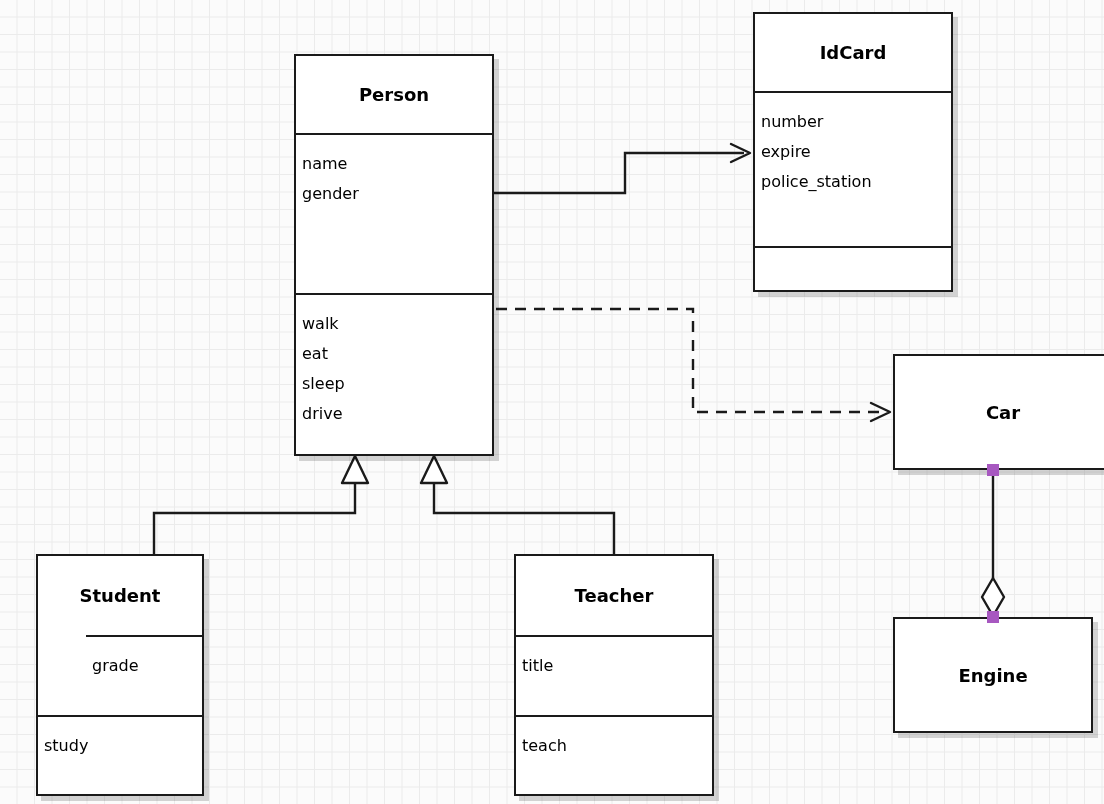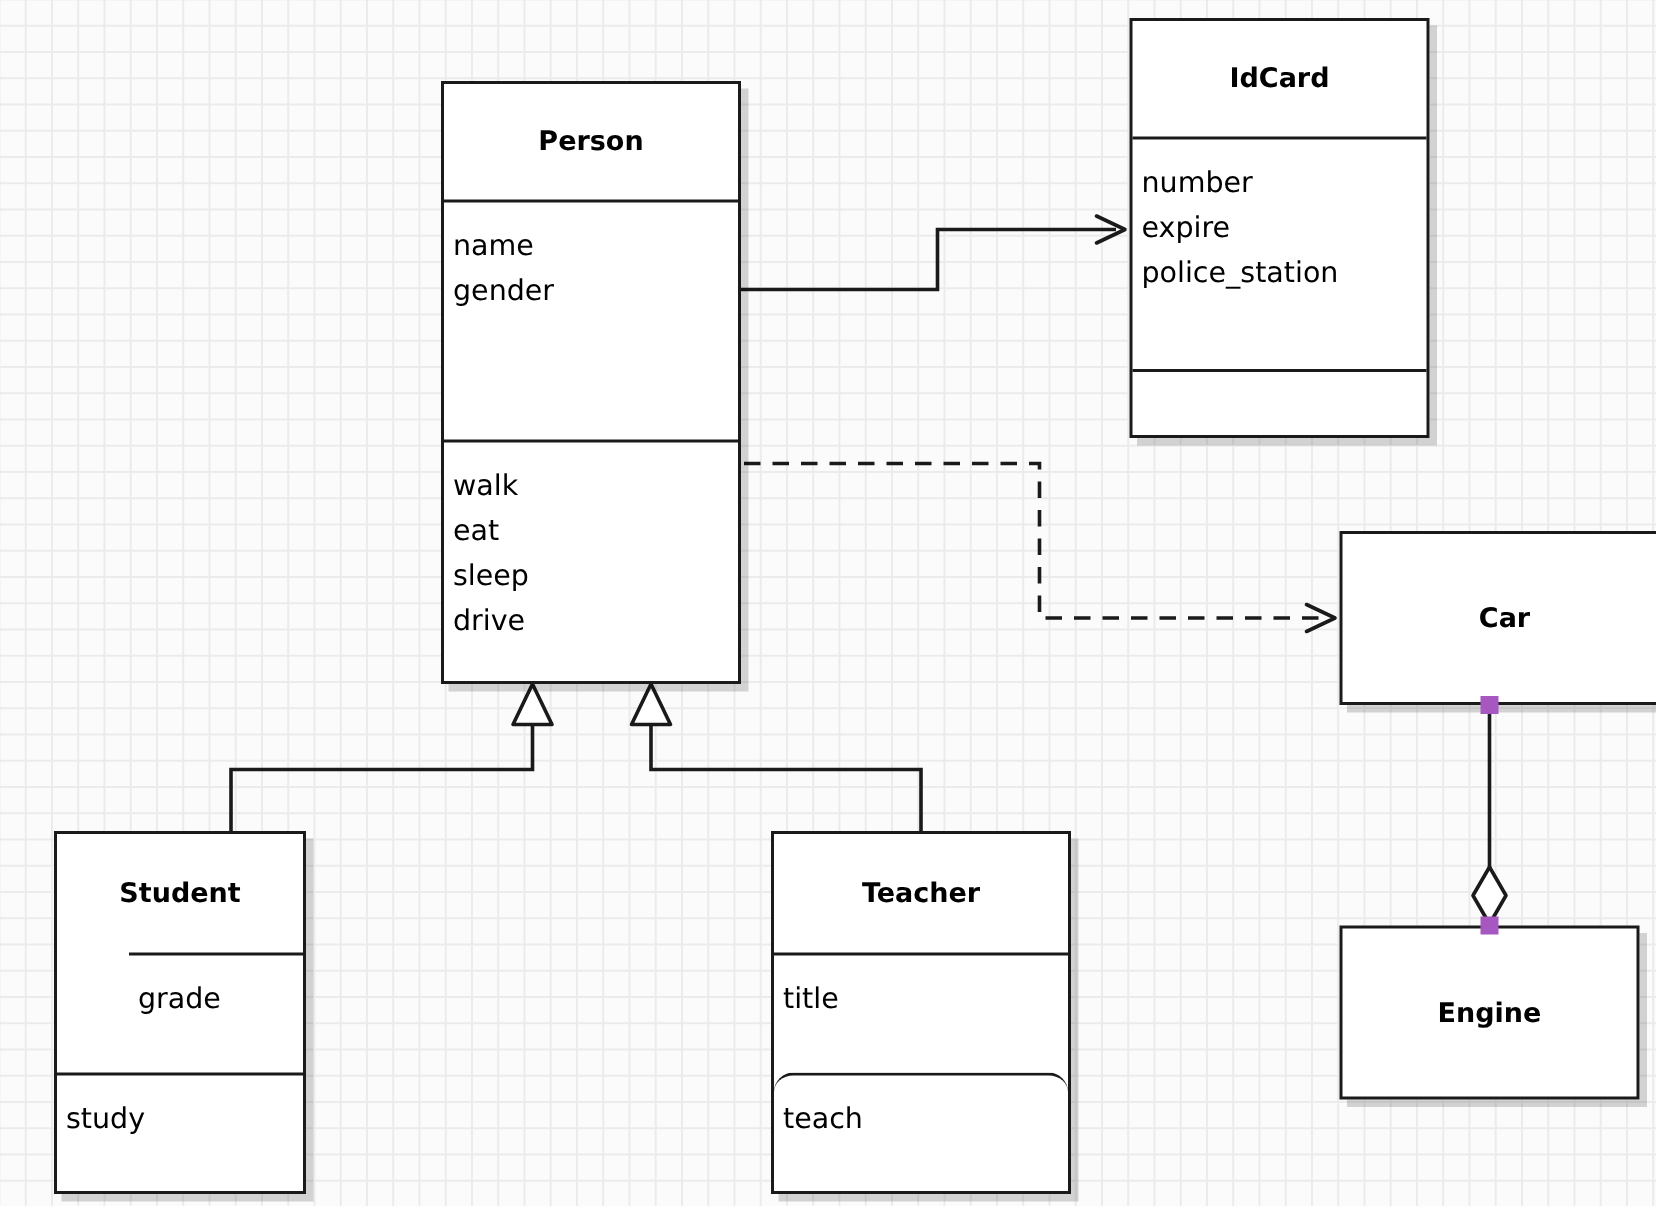--- a/index.html
+++ b/index.html
@@ -46,21 +46,21 @@
     align-items: center;
     justify-content: center;
     box-sizing: border-box;
   }
   .divider {
     border-top: 2px solid #1a1a1a;
   }
   .cls-section {
     box-sizing: border-box;
     padding: 14px 6px 6px 6px;
-    font-size: 19px;
+    font-size: 16px;
     line-height: 30px;
     color: #000000;
   }
   .cls-section.empty {
     padding: 0;
   }
   .member {
     white-space: nowrap;
   }
   .handle {
@@ -136,21 +136,21 @@
     <div class="cls-section divider" style="flex:1;">
       <div class="member">study</div>
     </div>
   </div>
 
   <div class="uml-class" style="left:514px; top:554px; width:200px; height:242px;">
     <div class="cls-title" style="height:79px;">Teacher</div>
     <div class="cls-section divider" style="height:80px;">
       <div class="member">title</div>
     </div>
-    <div class="cls-section divider" style="flex:1;border-radius:13px;">
+    <div class="cls-section divider" style="flex:1;">
       <div class="member">teach</div>
     </div>
   </div>
 
   <div class="uml-class" style="left:893px; top:354px; width:220px; height:116px;">
     <div class="cls-title" style="height:116px;">Car</div>
   </div>
 
   <div class="uml-class" style="left:893px; top:617px; width:200px; height:116px;">
     <div class="cls-title" style="height:116px;">Engine</div>

